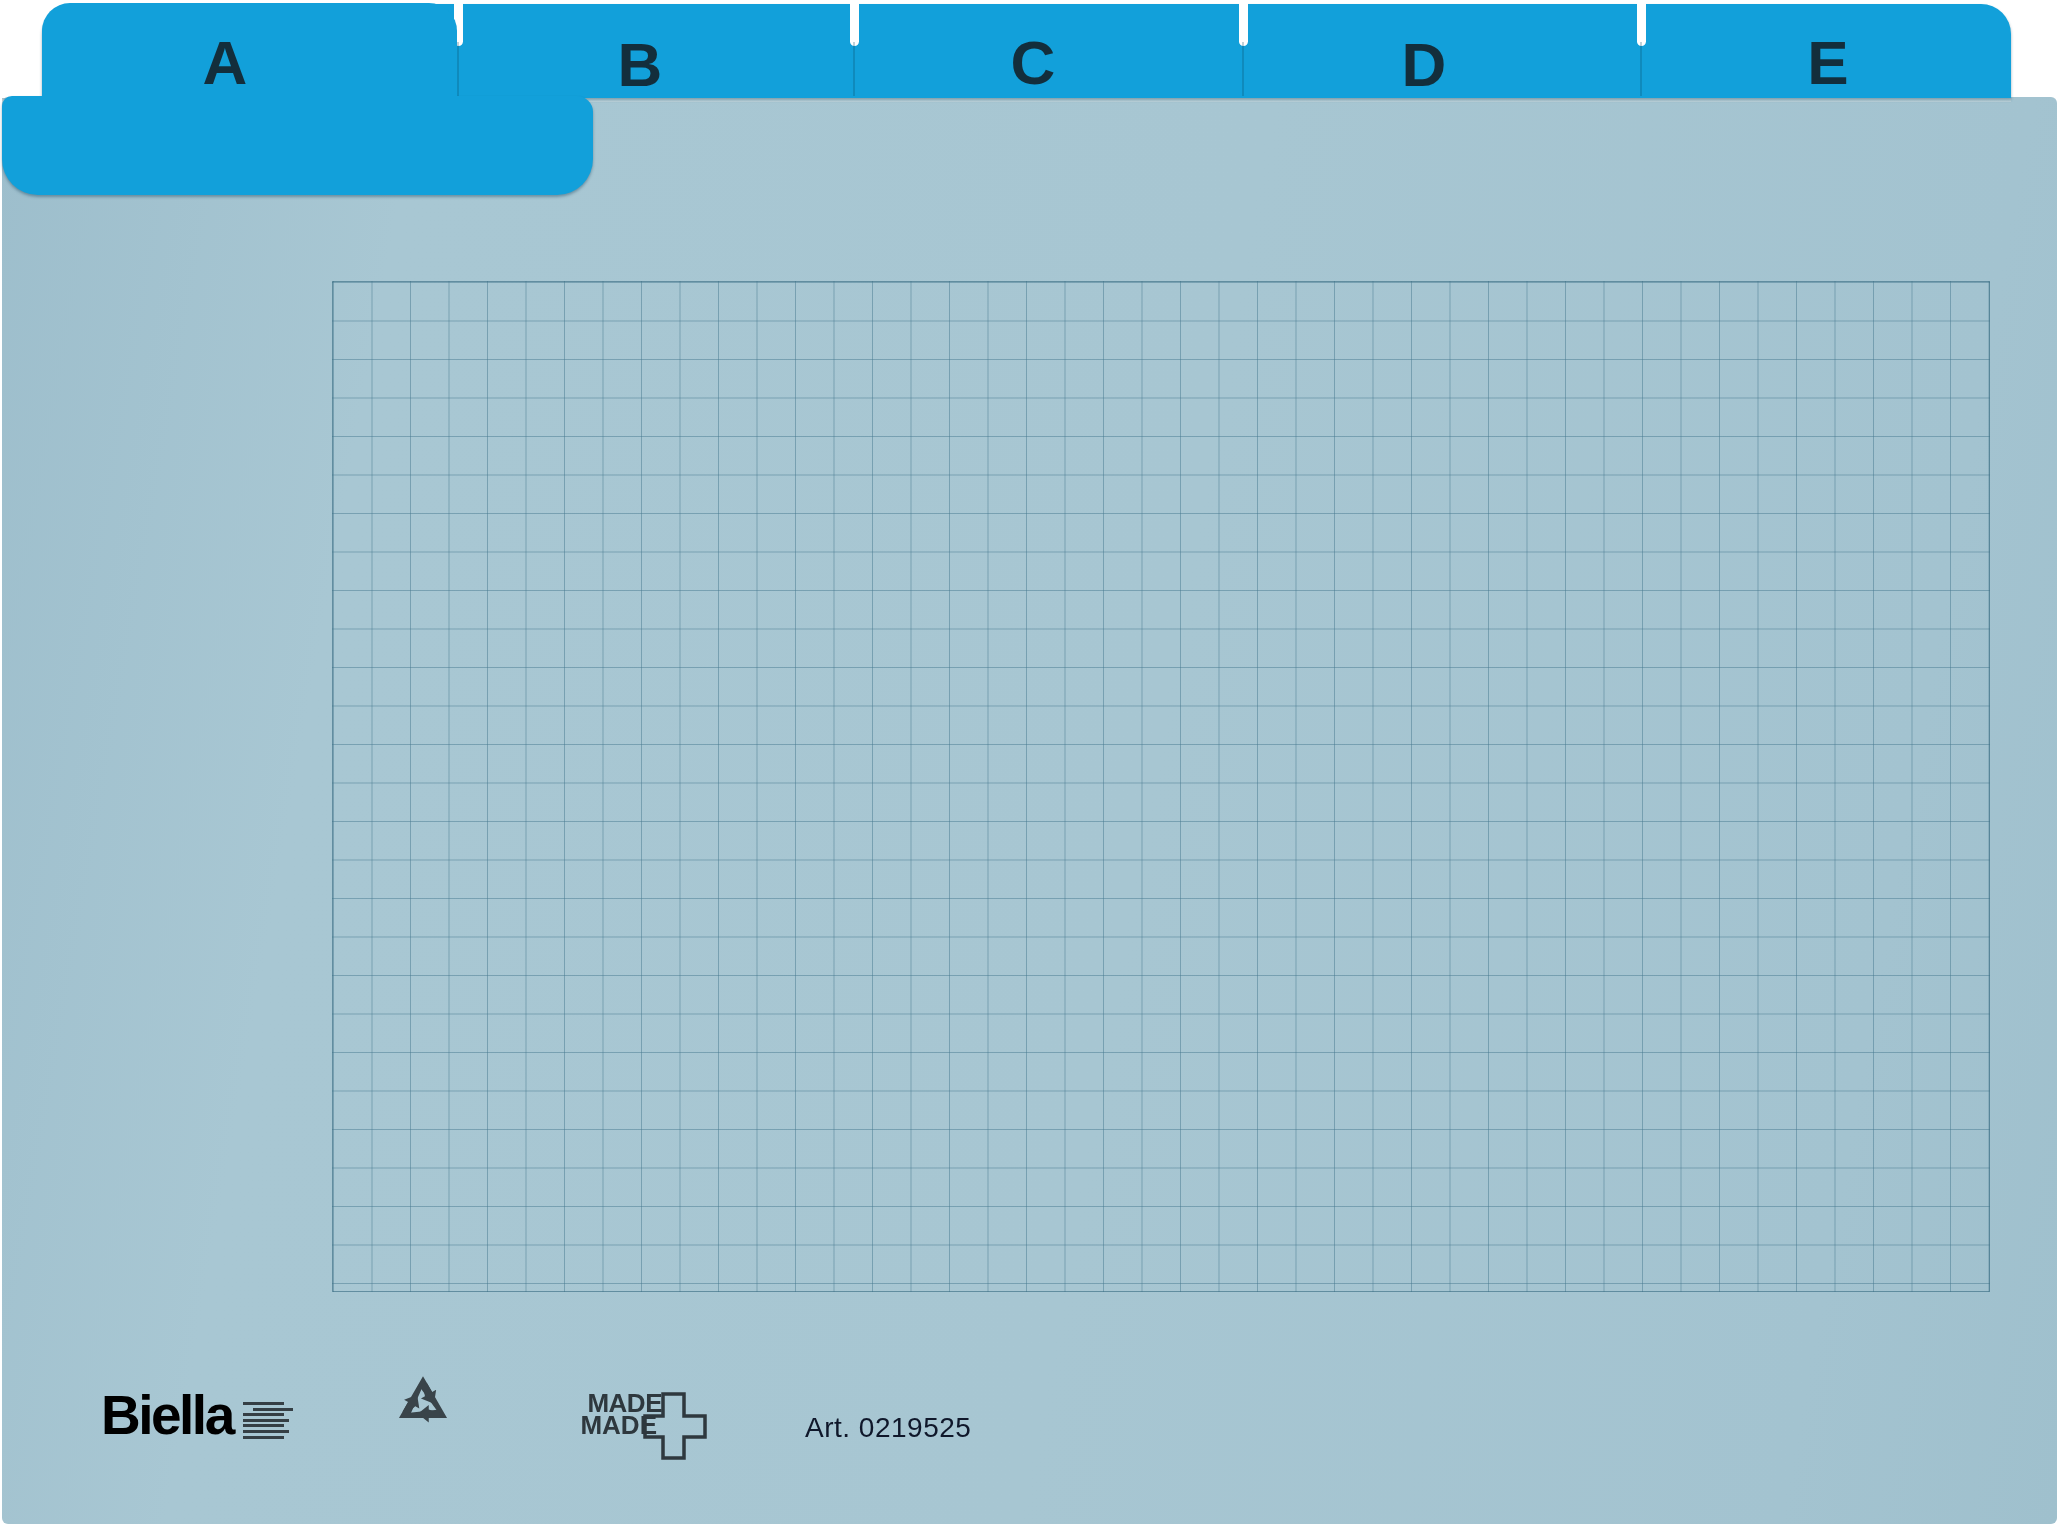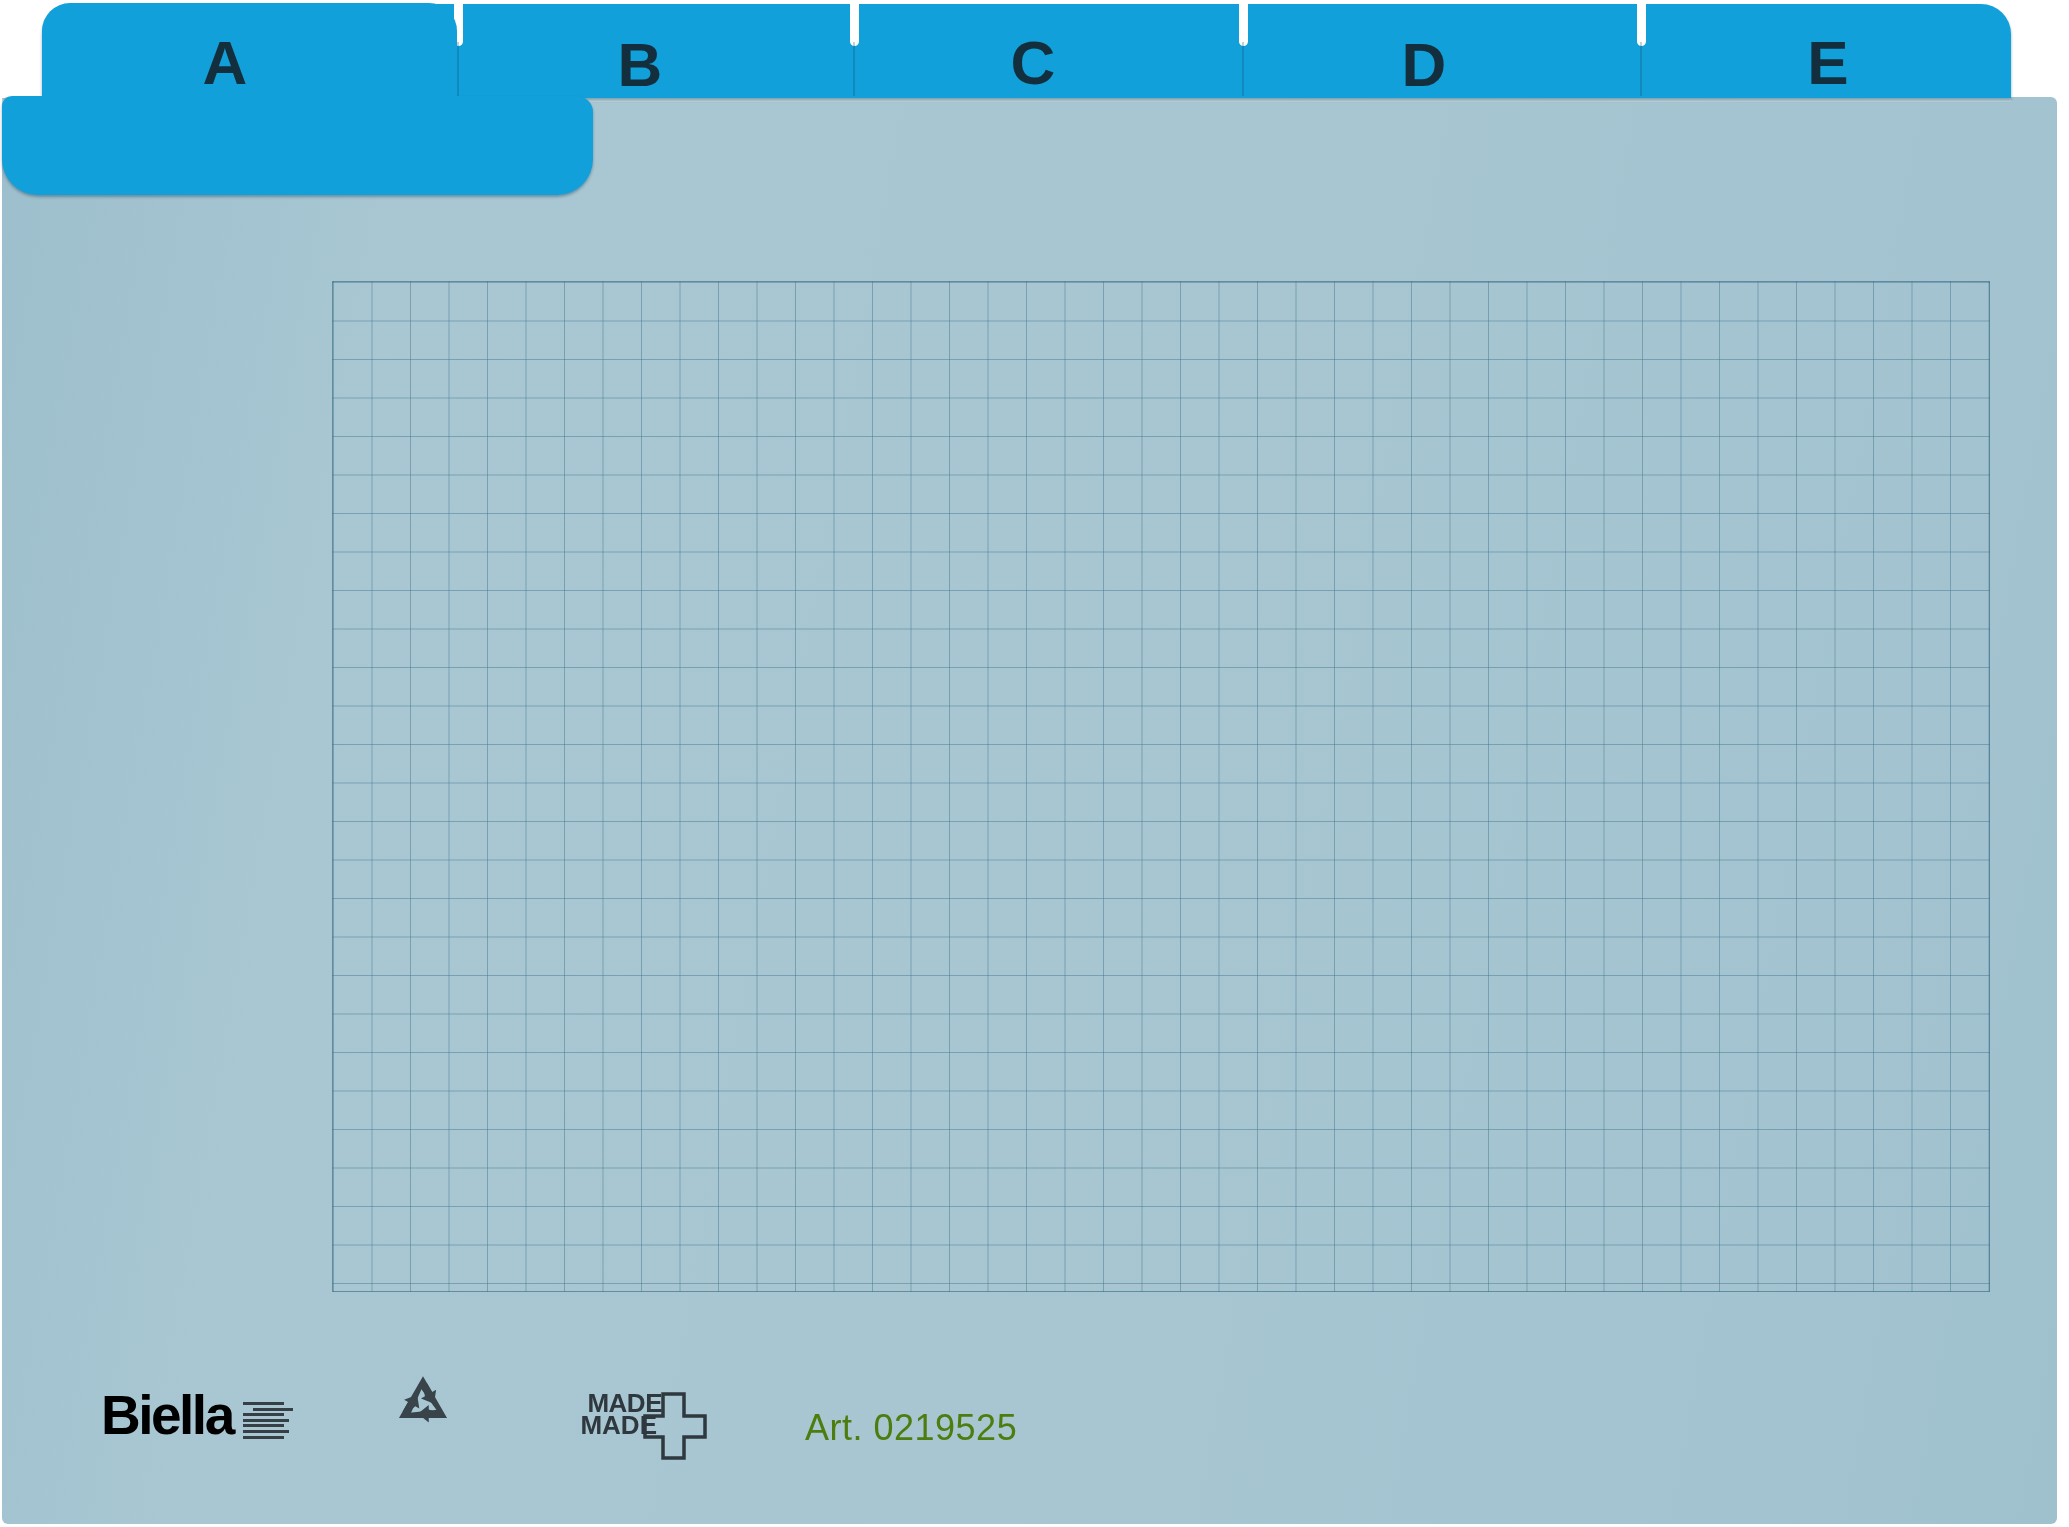--- a/index.html
+++ b/index.html
@@ -47,22 +47,22 @@
   .brand{position:absolute;left:94px;top:1392px;font-size:55px;line-height:46px;
          font-weight:700;letter-spacing:-2.5px;color:#000000;margin-left:7px;}
   .brand-lines{position:absolute;left:243px;top:1402px;width:50px;height:37px;}
   .brand-lines i{position:absolute;height:3px;background:#353f45;display:block;}
 
   .recycle{position:absolute;left:386px;top:1363px;}
   .swiss-line{position:absolute;font-weight:700;color:#2e383e;text-align:right;}
   .swiss-1{left:560px;top:1392px;width:102px;font-size:26px;line-height:22px;letter-spacing:-.5px;}
   .swiss-2{left:580px;top:1414px;width:77px;font-size:26px;line-height:22px;}
   .swiss-cross{position:absolute;left:643px;top:1392px;}
-  .art-no{position:absolute;left:805px;top:1413px;font-size:36px;line-height:30px;
-          font-weight:400;letter-spacing:.5px;color:#4d7c0f;}
+  .art-no{position:absolute;left:805px;top:1413px;font-size:28px;line-height:30px;
+          font-weight:400;letter-spacing:.5px;color:#0f172a;}
 </style>
 </head>
 <body>
 
 <div class="stage">
 
   <div class="card"></div>
 
   <div class="tab-band"></div>
   <div class="edge-strip"></div>

